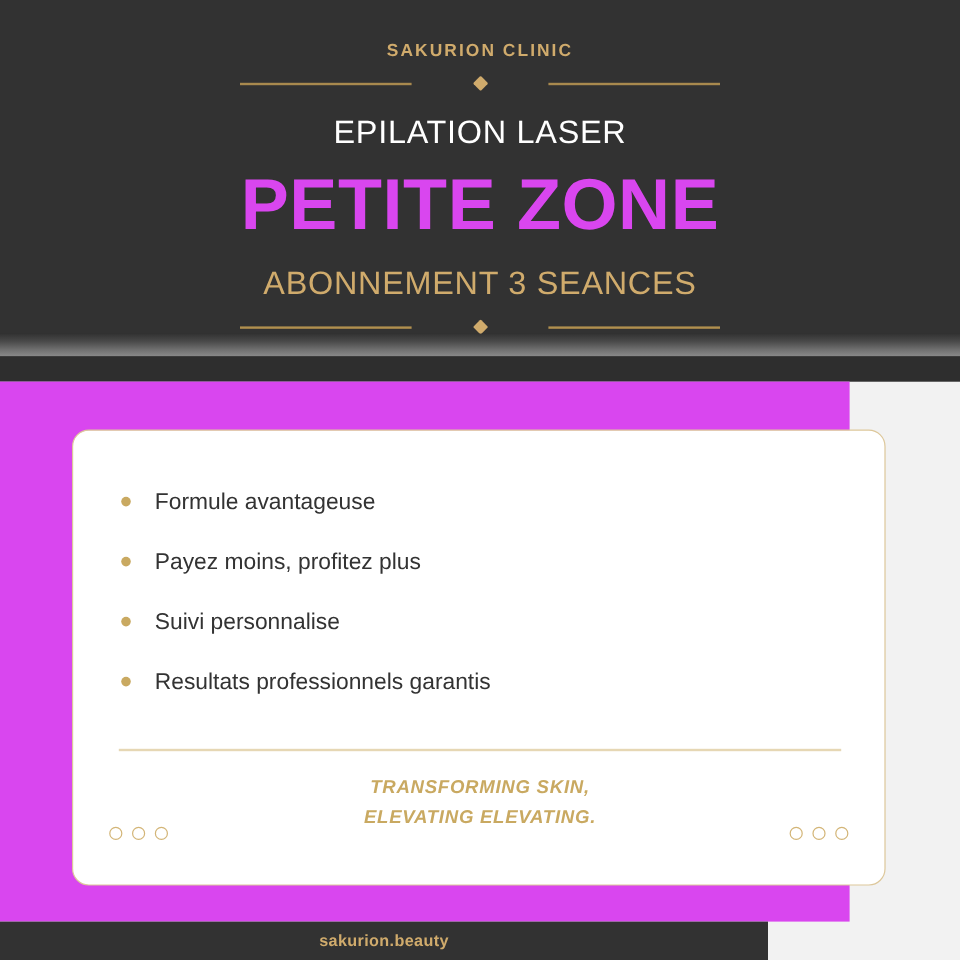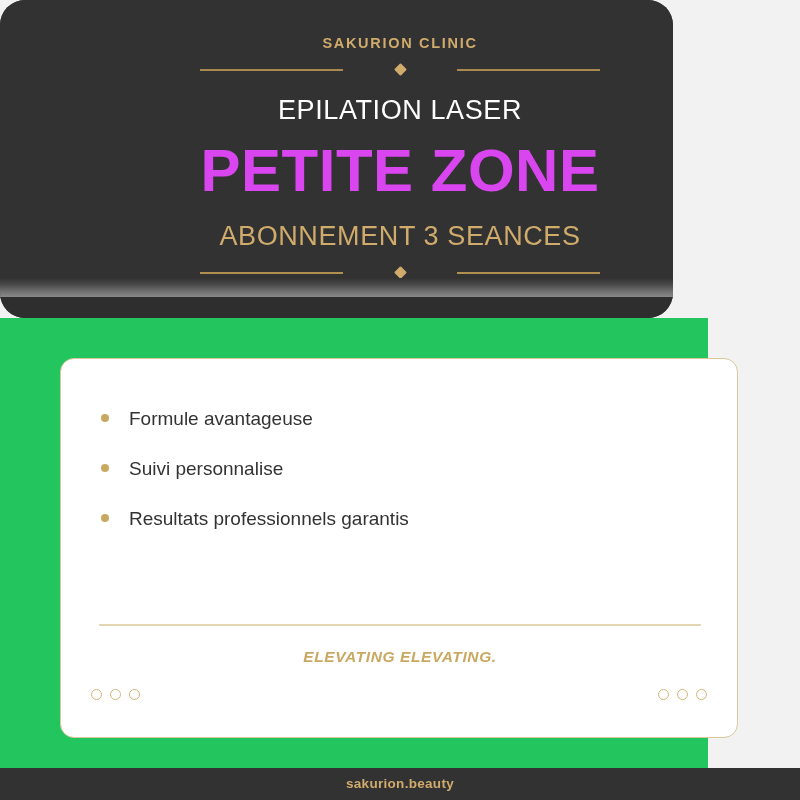--- a/index.html
+++ b/index.html
@@ -13,25 +13,24 @@
     font-family: "Liberation Sans", sans-serif;
     overflow: hidden;
     position: relative;
   }
 
   
   .header {
     position: absolute;
     left: 0;
     top: 0;
-    width: 673px;
+    width: 800px;
     height: 318px;
     background: #323232;
     overflow: hidden;
-    border-radius: 25px;
   }
   .header-inner {
     position: absolute;
     left: 0;
     top: 0;
     width: 800px;
     height: 278px;
     background: #323232;
     display: flex;
     flex-direction: column;
@@ -121,21 +120,21 @@
     background: #2e2e2e;
   }
 
   
   .body-area {
     position: absolute;
     left: 0;
     top: 318px;
     width: 708px;
     height: 450px;
-    background: #22c55e;
+    background: #d946ef;
   }
   .card {
     position: absolute;
     left: 60px;
     top: 40px;
     width: 678px;
     height: 380px;
     background: #ffffff;
     border: 1.5px solid #ddc79a;
     border-radius: 14px;
@@ -207,21 +206,21 @@
     border: 1.5px solid #d3b577;
     border-radius: 50%;
     box-sizing: border-box;
   }
 
   
   .footer {
     position: absolute;
     left: 0;
     top: 768px;
-    width: 800px;
+    width: 640px;
     height: 32px;
     background: #323232;
     display: flex;
     align-items: center;
     justify-content: center;
   }
   .footer-handle {
     color: #d0ab6c;
     font-size: 13.5px;
     font-weight: bold;
@@ -263,34 +262,39 @@
 </div>
 
 <div class="body-area">
 
   <div class="card">
 
     <ul class="benefits">
       <li class="benefit">
         <span class="bullet"></span>
         <span class="benefit-text">Formule avantageuse</span>
+      </li>
+      <li class="benefit">
+        <span class="bullet"></span>
+        <span class="benefit-text">Payez moins, profitez plus</span>
       </li>
       <li class="benefit">
         <span class="bullet"></span>
         <span class="benefit-text">Suivi personnalise</span>
       </li>
       <li class="benefit">
         <span class="bullet"></span>
         <span class="benefit-text">Resultats professionnels garantis</span>
       </li>
     </ul>
 
     <div class="card-divider"></div>
 
     <div class="tagline">
+      <div>TRANSFORMING SKIN,</div>
       <div>ELEVATING ELEVATING.</div>
     </div>
 
     <div class="dots left">
       <span class="ring"></span>
       <span class="ring"></span>
       <span class="ring"></span>
     </div>
 
     <div class="dots right">

